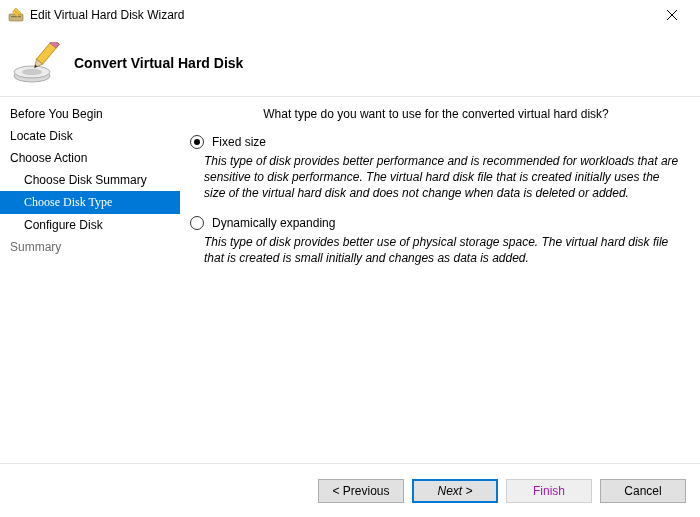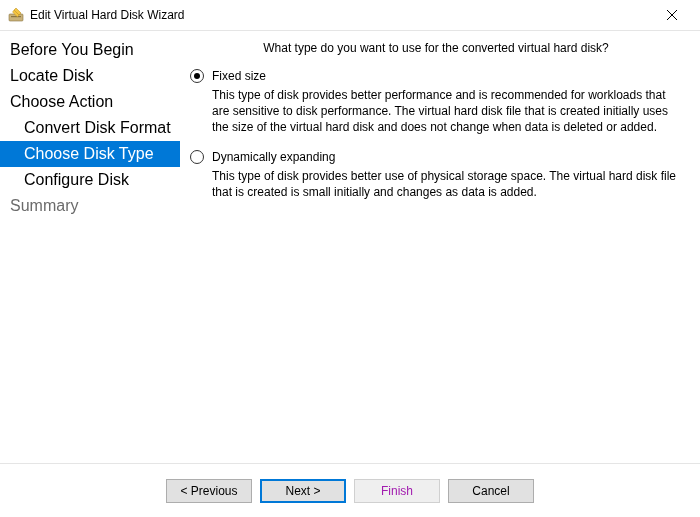--- a/index.html
+++ b/index.html
@@ -8,34 +8,34 @@
     .titlebar { height: 30px; display: flex; align-items: center; padding: 0 8px; justify-content: center; }
     .titlebar .app-icon { width: 16px; height: 16px; margin-right: 6px; }
     .titlebar .title { flex: 1; font-size: 12px; }
     .titlebar .close { width: 40px; text-align: center; font-size: 14px; cursor: default; }
     .header { height: 66px; display: flex; align-items: center; padding: 0 10px 0 10px; }
     .header .big-icon { width: 50px; height: 42px; margin-right: 12px; margin-left: 2px; }
     .header h1 { font-size: 14px; font-weight: 600; color: #000; }
     .divider { height: 1px; background: #e5e5e5; }
     .body { flex: 1; display: flex; overflow: hidden; }
     .sidebar { width: 180px; padding: 6px 0; }
-    .sidebar .item { padding: 4px 10px; font-size: 16px; color: #000; cursor: default; white-space: nowrap; }
+    .sidebar .item { padding: 4px 10px; font-size: 12px; color: #000; cursor: default; white-space: nowrap; }
     .sidebar .item.indent { padding-left: 24px; }
-    .sidebar .item.selected { background: #0078d7; color: #fff; }
+    .sidebar .item.selected { background: #0078d7; color: #fff; font-family: Liberation Serif, serif; }
     .sidebar .item.dim { color: #6b6b6b; }
     .content { flex: 1; padding: 10px 18px 10px 10px; font-size: 12px; color: #000; }
     .content .question { margin-bottom: 14px; text-align: center; }
     .option { margin-bottom: 14px; }
     .option .row { display: flex; align-items: flex-start; gap: 8px; margin-bottom: 4px; }
-    .option .desc { margin-left: 22px; line-height: 1.35; }
+    .option .desc { margin-left: 14px; line-height: 1.35; font-style: italic; }
     .radio { width: 14px; height: 14px; border: 1px solid #333; border-radius: 50%; display: inline-flex; align-items: center; justify-content: center; background: #fff; }
     .radio.checked::after { content: ""; width: 6px; height: 6px; background: #000; border-radius: 50%; display: block; }
-    .footer { height: 54px; border-top: 1px solid #e5e5e5; display: flex; align-items: center; justify-content: center; padding: 0 14px; gap: 8px; }
+    .footer { height: 54px; border-top: 1px solid #e5e5e5; display: flex; align-items: center; justify-content: flex-end; padding: 0 14px; gap: 8px; }
     .btn { min-width: 86px; height: 24px; background: #e1e1e1; border: 1px solid #adadad; font-size: 12px; cursor: default; display: inline-flex; align-items: center; justify-content: center; padding: 0 10px; }
-    .btn.default { border: 2px solid #0078d7; background: #e1e1e1; }
+    .btn.default { border: 2px solid #0078d7; background: #e1e1e1; font-style: italic; }
     .btn.disabled { color: #a21caf; border-color: #d0d0d0; background: #efefef; }
   </style>
 </head>
 <body>
 
 <div class="window">
 
   <div class="titlebar">
     <span class="app-icon">
       <svg viewBox="0 0 16 16" width="16" height="16">
@@ -47,29 +47,45 @@
     </span>
     <span class="title">Edit Virtual Hard Disk Wizard</span>
     <span class="close">
       <svg viewBox="0 0 10 10" width="10" height="10">
         <line x1="0" y1="0" x2="10" y2="10" stroke="#000" stroke-width="1"></line>
         <line x1="10" y1="0" x2="0" y2="10" stroke="#000" stroke-width="1"></line>
       </svg>
     </span>
   </div>
 
+  <div class="header">
+    <span class="big-icon">
+      <svg viewBox="0 0 50 42" width="50" height="42">
+        <ellipse cx="20" cy="34" rx="18" ry="6" fill="#d9d9d9" stroke="#9a9a9a" stroke-width="0.8"></ellipse>
+        <ellipse cx="20" cy="30" rx="18" ry="6" fill="#ececec" stroke="#9a9a9a" stroke-width="0.8"></ellipse>
+        <ellipse cx="20" cy="30" rx="10" ry="3.2" fill="#c9c9c9"></ellipse>
+        <g transform="rotate(40 34 12)">
+          <rect x="30" y="-4" width="8" height="26" fill="#f5c542" stroke="#b58915" stroke-width="0.8"></rect>
+          <rect x="30" y="-4" width="8" height="5" fill="#d77b9d" stroke="#a84d73" stroke-width="0.6"></rect>
+          <polygon points="30,22 38,22 34,30" fill="#e9cfa0" stroke="#8a7440" stroke-width="0.6"></polygon>
+          <polygon points="32.5,27 35.5,27 34,30" fill="#333"></polygon>
+        </g>
+      </svg>
+    </span>
+    <h1>Convert Virtual Hard Disk</h1>
+  </div>
 
   <div class="divider"></div>
 
   <div class="body">
     <div class="sidebar">
       <div class="item">Before You Begin</div>
       <div class="item">Locate Disk</div>
       <div class="item">Choose Action</div>
-      <div class="item indent">Convert Disk Format</div>
+      <div class="item indent">Choose Disk Summary</div>
       <div class="item indent selected">Choose Disk Type</div>
       <div class="item indent">Configure Disk</div>
       <div class="item dim">Summary</div>
     </div>
 
     <div class="content">
       <div class="question">What type do you want to use for the converted virtual hard disk?</div>
 
       <div class="option">
         <div class="row">

